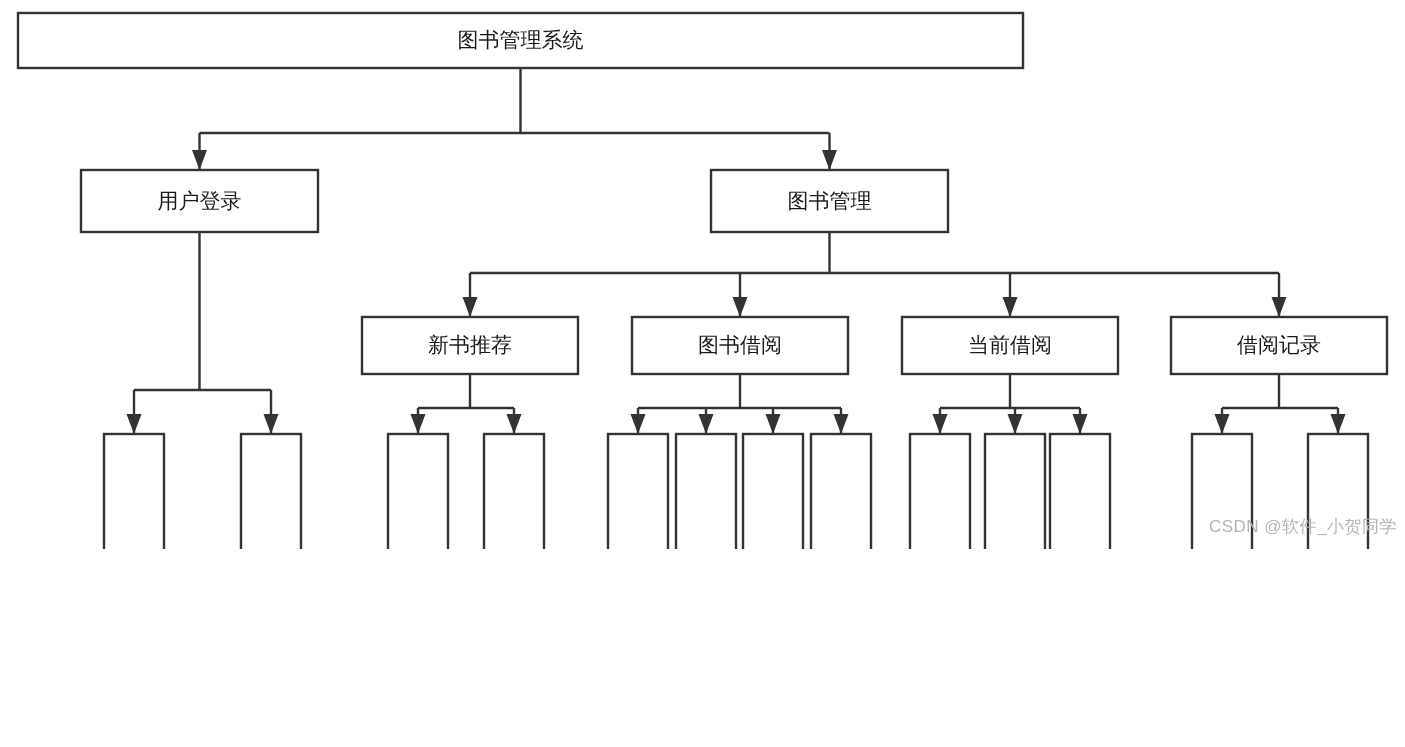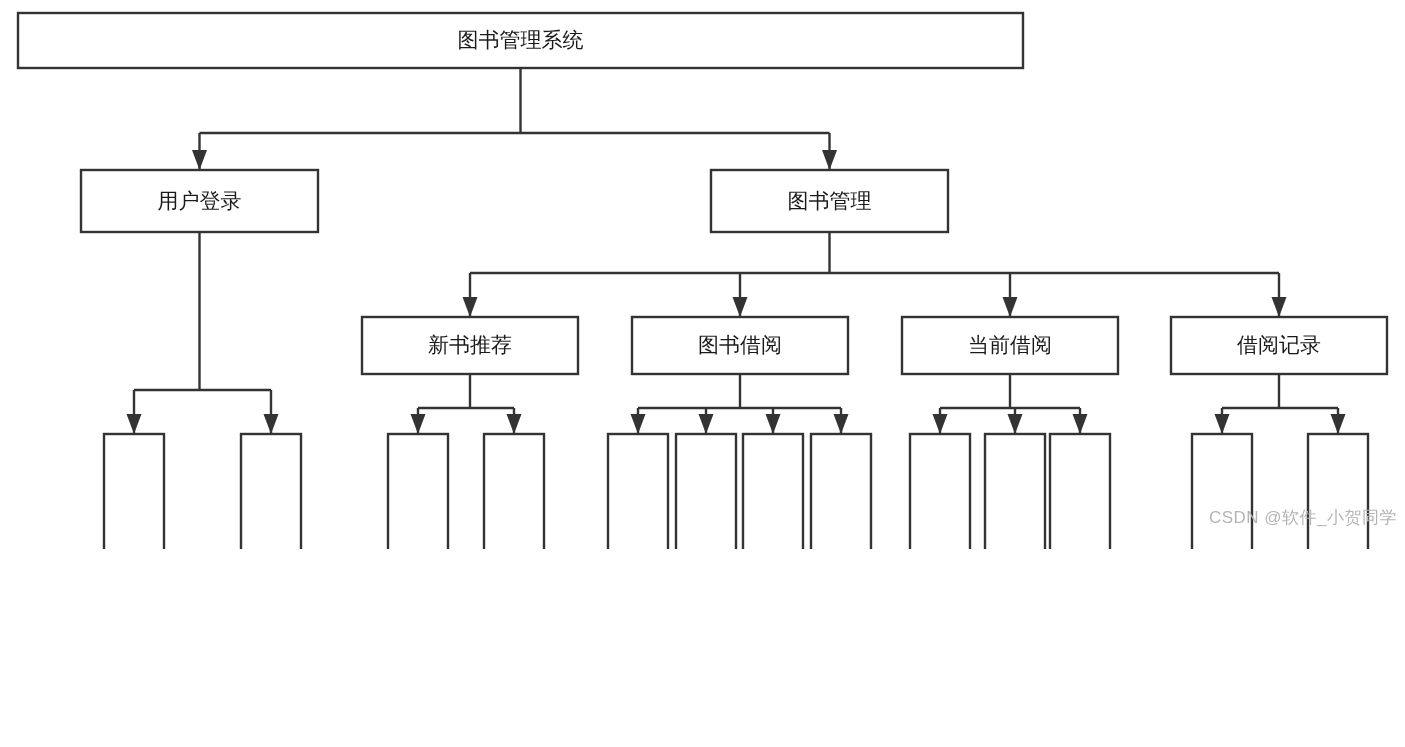--- a/index.html
+++ b/index.html
@@ -58,21 +58,21 @@
     letter-spacing: 3px;
     white-space: nowrap;
     display: flex;
     align-items: flex-start;
     justify-content: center;
     pointer-events: none;
   }
   .watermark {
     position: absolute;
     right: 8px;
-    bottom: 20px;
+    bottom: 11px;
     font-family: "Liberation Sans", "DejaVu Sans", sans-serif;
     font-size: 17px;
     color: #b4b4b4;
     white-space: nowrap;
     letter-spacing: 0.5px;
   }
 </style>
 </head>
 <body>
 

